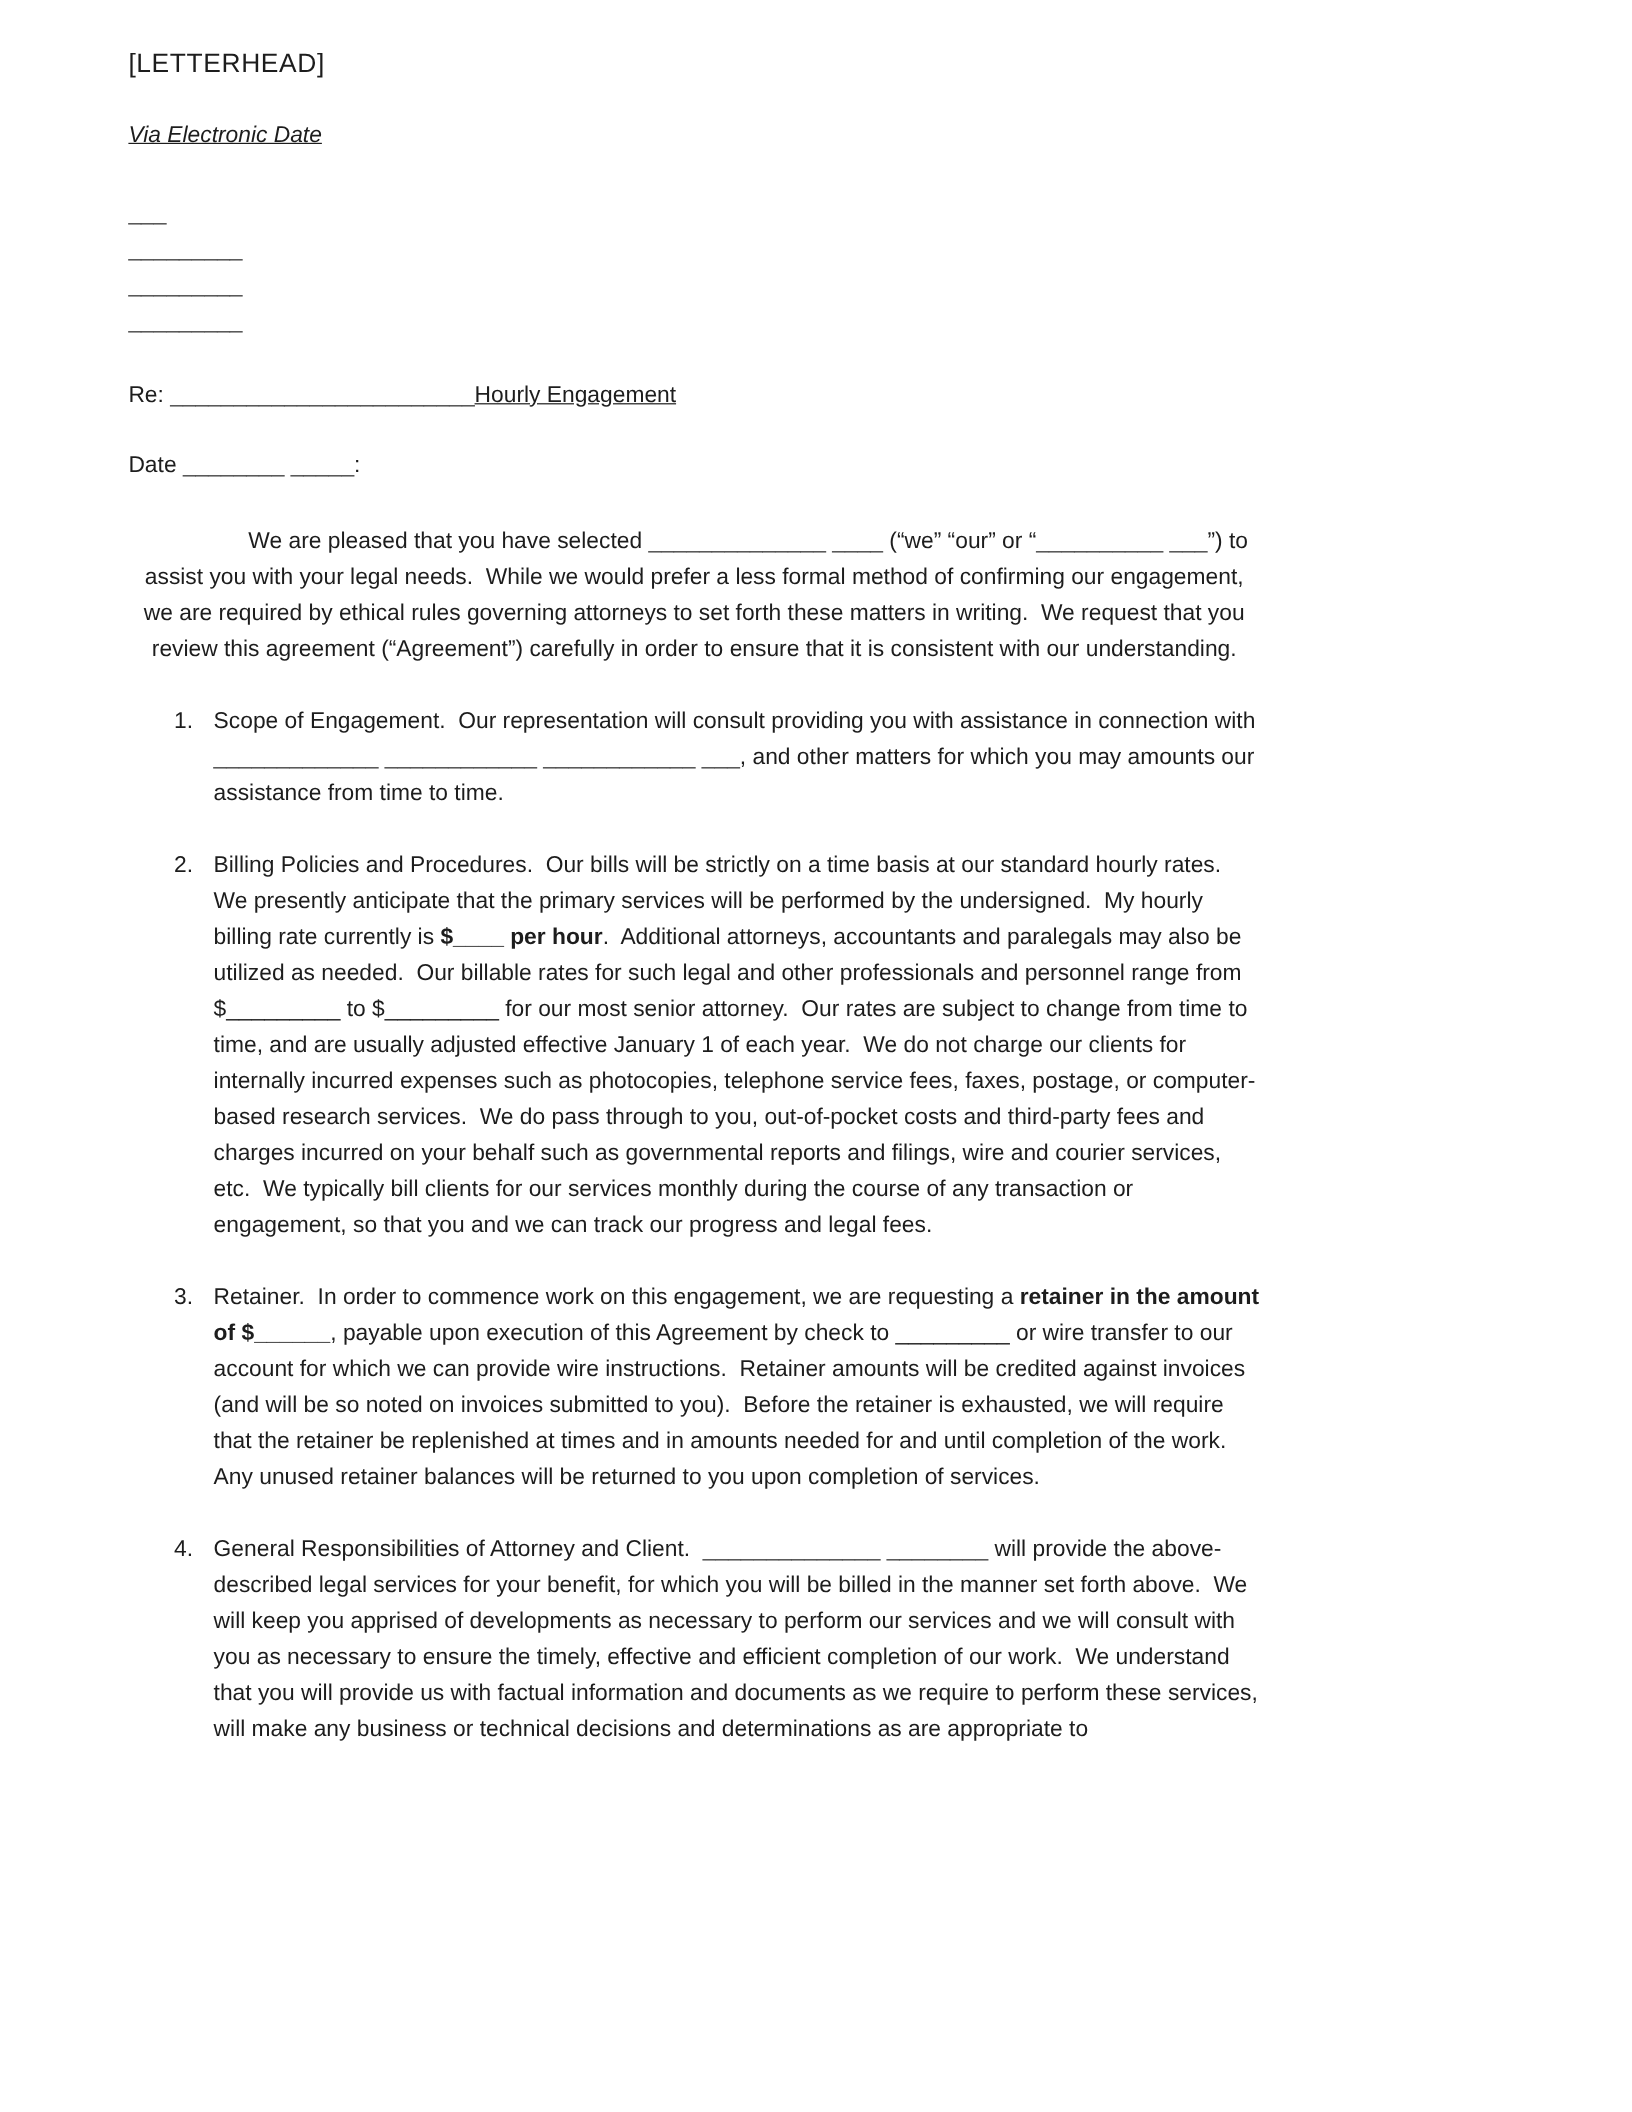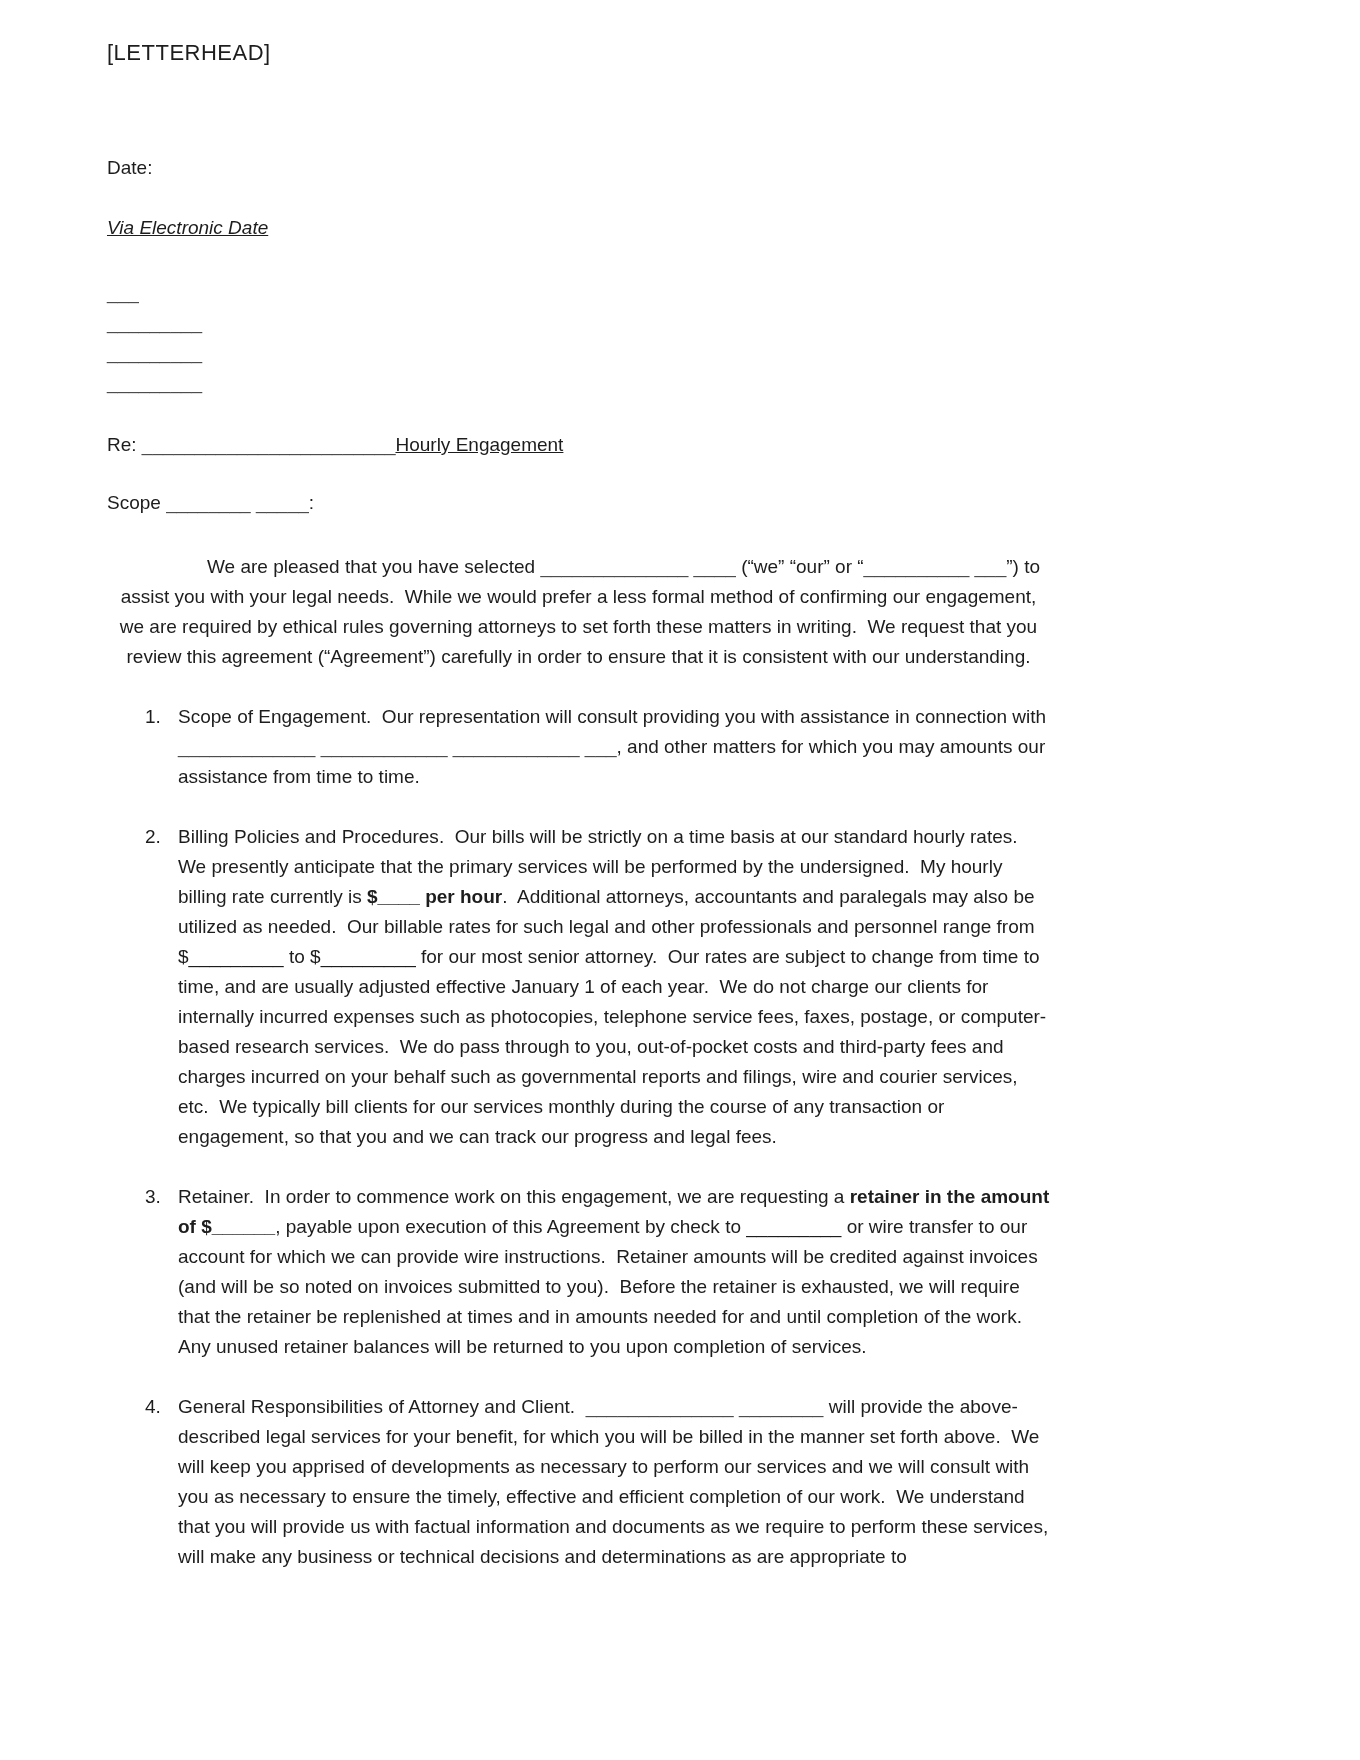--- a/index.html
+++ b/index.html
@@ -30,32 +30,31 @@
   .b{font-weight:bold;}
   .subject{text-decoration:underline;}
 </style>
 </head>
 <body>
 
 <div class="page">
 
   <div class="letterhead">[LETTERHEAD]</div>
 
-  <div class="date-line">Date:</div>
 
   <div class="via-line">Via Electronic Date</div>
 
   <div class="addr-blank-short blank">___</div>
   <div class="addr-blank blank">_________</div>
   <div class="addr-blank blank">_________</div>
   <div class="addr-blank blank">_________</div>
 
   <div class="re-line pre"><span>Re: </span><span class="blank">________________________</span><span class="subject">Hourly Engagement</span></div>
 
-  <div class="dear-line pre"><span>Scope </span><span class="blank">________ _____</span><span>:</span></div>
+  <div class="dear-line pre"><span>Date </span><span class="blank">________ _____</span><span>:</span></div>
 
   <div class="intro pre"><span>We are pleased that you have selected </span><span class="blank">______________ ____</span><span> (“we” “our” or “</span><span class="blank">__________ ___</span><span>”) to assist you with your legal needs.  While we would prefer a less formal method of confirming our engagement, we are required by ethical rules governing attorneys to set forth these matters in writing.  We request that you review this agreement (“Agreement”) carefully in order to ensure that it is consistent with our understanding.</span></div>
 
   <div class="item">
     <span class="num">1.</span>
     <div class="pre"><span class="u">Scope of Engagement</span><span>.  Our representation will consult providing you with assistance in connection with </span><span class="blank">_____________ ____________ ____________ ___</span><span>, and other matters for which you may amounts our assistance from time to time.</span></div>
   </div>
 
   <div class="item">
     <span class="num">2.</span>

